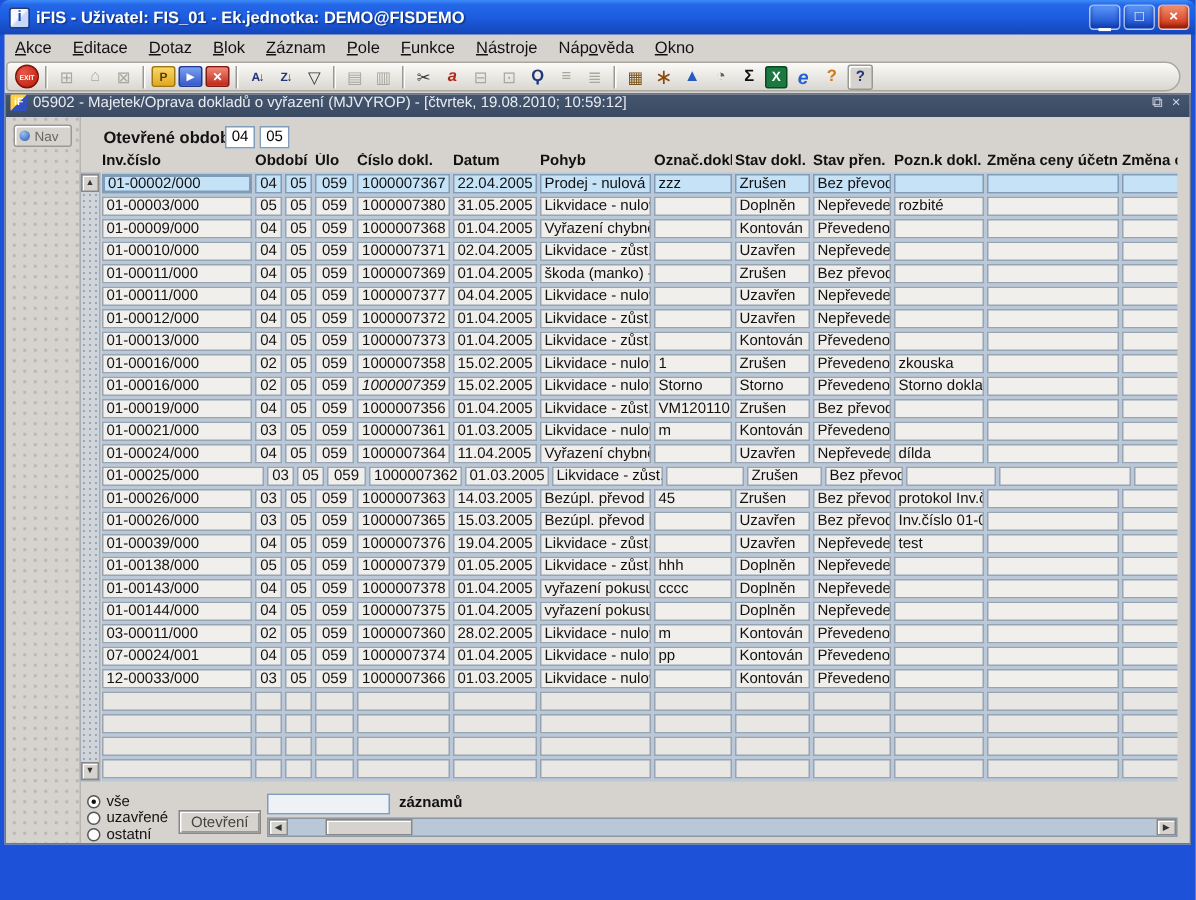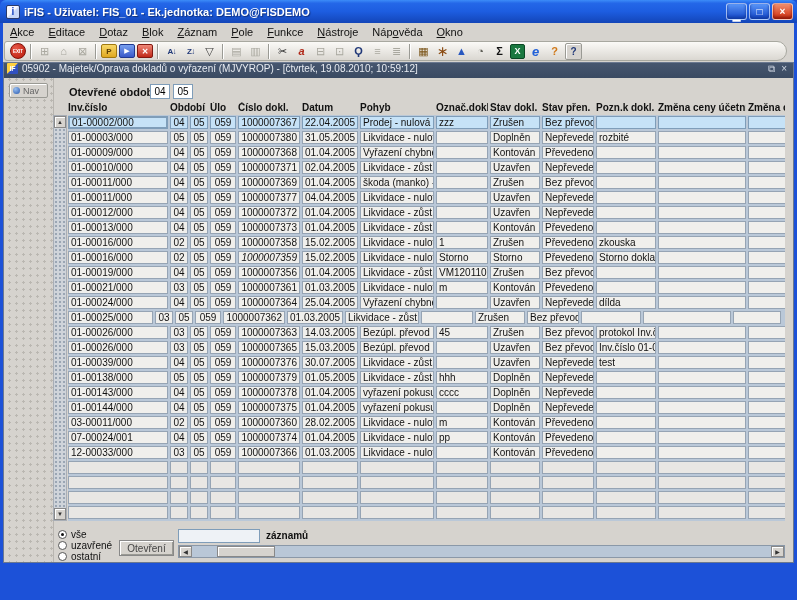--- a/index.html
+++ b/index.html
@@ -443,31 +443,31 @@
             <div class="gc c10" style="width: 60px;"></div>
             <div class="gc c11" style="width: 88px;"></div>
             <div class="gc c12" style="width: 48px;"></div>
           </div>
           <div class="grow">
             <div class="gc c0" style="width: 100px;">01-00024/000</div>
             <div class="gc c1" style="width: 18px;">04</div>
             <div class="gc c2" style="width: 18px;">05</div>
             <div class="gc c3" style="width: 26px;">059</div>
             <div class="gc c4" style="width: 62px;">1000007364</div>
-            <div class="gc c5" style="width: 56px;">25.04.2005</div>
+            <div class="gc c5" style="width: 56px;">11.04.2005</div>
             <div class="gc c6" style="width: 74px;">Vyřazení chybně</div>
             <div class="gc c7" style="width: 52px;"></div>
             <div class="gc c8" style="width: 50px;">Uzavřen</div>
             <div class="gc c9" style="width: 52px;">Nepřevedeno</div>
             <div class="gc c10" style="width: 60px;">dílda</div>
             <div class="gc c11" style="width: 88px;"></div>
             <div class="gc c12" style="width: 48px;"></div>
           </div>
           <div class="grow">
-            <div class="gc c0" style="width: 85px;">01-00025/000</div>
+            <div class="gc c0" style="width: 108px;">01-00025/000</div>
             <div class="gc c1" style="width: 18px;">03</div>
             <div class="gc c2" style="width: 18px;">05</div>
             <div class="gc c3" style="width: 26px;">059</div>
             <div class="gc c4" style="width: 62px;">1000007362</div>
             <div class="gc c5" style="width: 56px;">01.03.2005</div>
             <div class="gc c6" style="width: 74px;">Likvidace - zůst.c</div>
             <div class="gc c7" style="width: 52px;"></div>
             <div class="gc c8" style="width: 50px;">Zrušen</div>
             <div class="gc c9" style="width: 52px;">Bez převodu d</div>
             <div class="gc c10" style="width: 60px;"></div>
@@ -503,21 +503,21 @@
             <div class="gc c10" style="width: 60px;">Inv.číslo 01-000</div>
             <div class="gc c11" style="width: 88px;"></div>
             <div class="gc c12" style="width: 48px;"></div>
           </div>
           <div class="grow">
             <div class="gc c0" style="width: 100px;">01-00039/000</div>
             <div class="gc c1" style="width: 18px;">04</div>
             <div class="gc c2" style="width: 18px;">05</div>
             <div class="gc c3" style="width: 26px;">059</div>
             <div class="gc c4" style="width: 62px;">1000007376</div>
-            <div class="gc c5" style="width: 56px;">30.07.2005</div>
+            <div class="gc c5" style="width: 56px;">19.04.2005</div>
             <div class="gc c6" style="width: 74px;">Likvidace - zůst.c</div>
             <div class="gc c7" style="width: 52px;"></div>
             <div class="gc c8" style="width: 50px;">Uzavřen</div>
             <div class="gc c9" style="width: 52px;">Nepřevedeno</div>
             <div class="gc c10" style="width: 60px;">test</div>
             <div class="gc c11" style="width: 88px;"></div>
             <div class="gc c12" style="width: 48px;"></div>
           </div>
           <div class="grow">
             <div class="gc c0" style="width: 100px;">01-00138/000</div>

